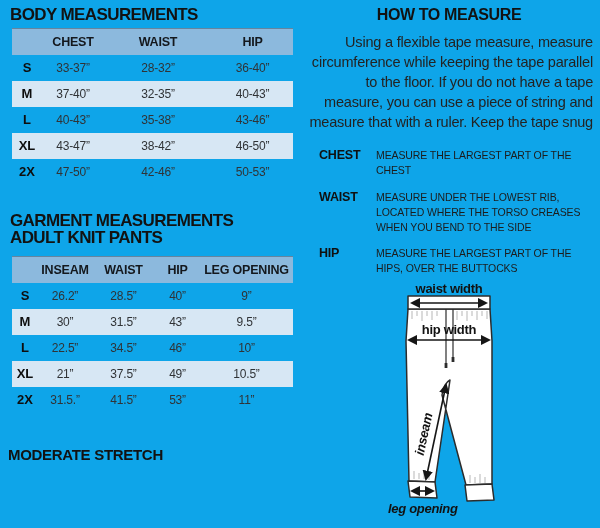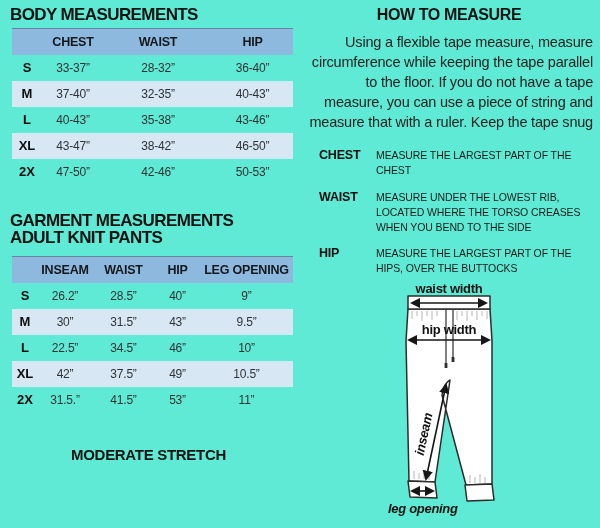--- a/index.html
+++ b/index.html
@@ -1,17 +1,17 @@
 <!DOCTYPE html>
 <html style="--header_blue: #8CB9DD; --row_blue: #D7E7F4;"><head>
 <meta charset="utf-8">
 <style>
   html,body{margin:0;padding:0;background:#fff;}
   #page{
-    position:relative;width:600px;height:528px;background:#5eead4;overflow:hidden;
+    position:relative;width:600px;height:528px;background:#0ea5e9;overflow:hidden;
     font-family:"Liberation Sans","DejaVu Sans",sans-serif;color:#1d1d1b;
   }
   .abs{position:absolute;}
 
   
   .sec-title{
     font-size:17px;font-weight:bold;letter-spacing:-0.6px;color:#121212;
     line-height:17px;white-space:nowrap;
   }
 
@@ -24,21 +24,21 @@
     background:var(--header_blue,#8CB9DD);
     border-top:1px solid rgba(0,0,0,0.28);
   }
   .trow.alt{background:var(--row_blue,#D7E7F4);}
   .tc{text-align:center;overflow:hidden;}
   .thead .tc{font-weight:bold;font-size:12.5px;letter-spacing:-0.2px;color:#14181d;}
   .size-col{font-weight:bold;font-size:13px;color:#0e0e0e;}
   .val{font-size:12px;color:#303336;letter-spacing:-0.2px;}
 
   .stretch{
-    width:281px;text-align:center;font-size:15px;font-weight:bold;
+    width:281px;text-align:left;font-size:15px;font-weight:bold;
     letter-spacing:-0.3px;color:#121212;
   }
 
   
   .htm-title{
     width:292px;text-align:center;font-size:16px;font-weight:bold;
     letter-spacing:-0.4px;color:#121212;
   }
   .htm-intro{
     width:286px;text-align:right;font-size:14.5px;line-height:20px;
@@ -137,21 +137,21 @@
       </div>
       <div class="trow">
         <div class="tc size-col">L</div>
         <div class="tc val">22.5”</div>
         <div class="tc val">34.5”</div>
         <div class="tc val">46”</div>
         <div class="tc val">10”</div>
       </div>
       <div class="trow alt">
         <div class="tc size-col">XL</div>
-        <div class="tc val">42”</div>
+        <div class="tc val">21”</div>
         <div class="tc val">37.5”</div>
         <div class="tc val">49”</div>
         <div class="tc val">10.5”</div>
       </div>
       <div class="trow">
         <div class="tc size-col">2X</div>
         <div class="tc val">31.5.”</div>
         <div class="tc val">41.5”</div>
         <div class="tc val">53”</div>
         <div class="tc val">11”</div>

